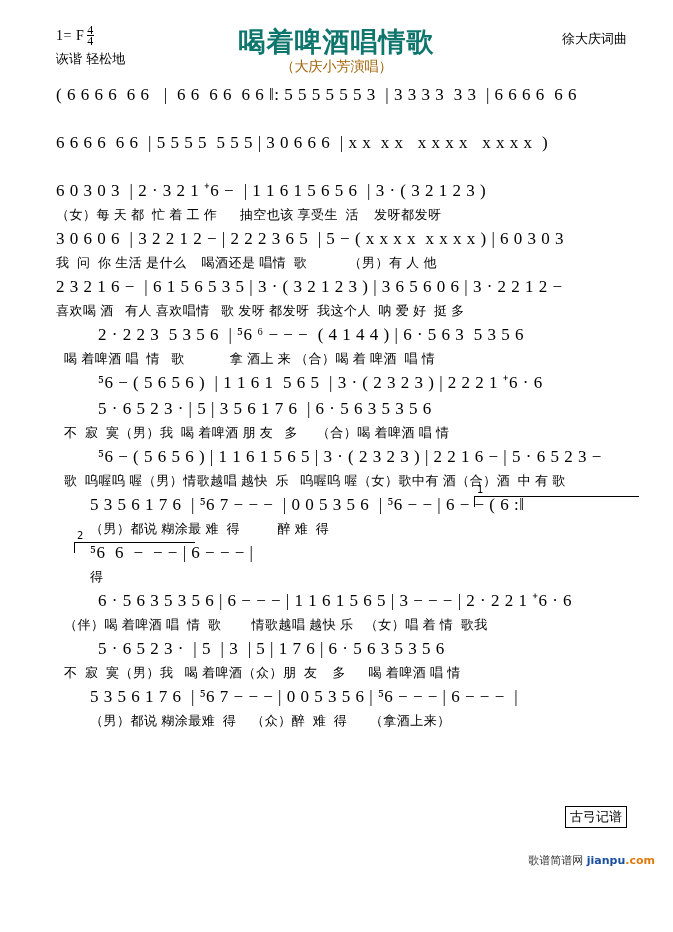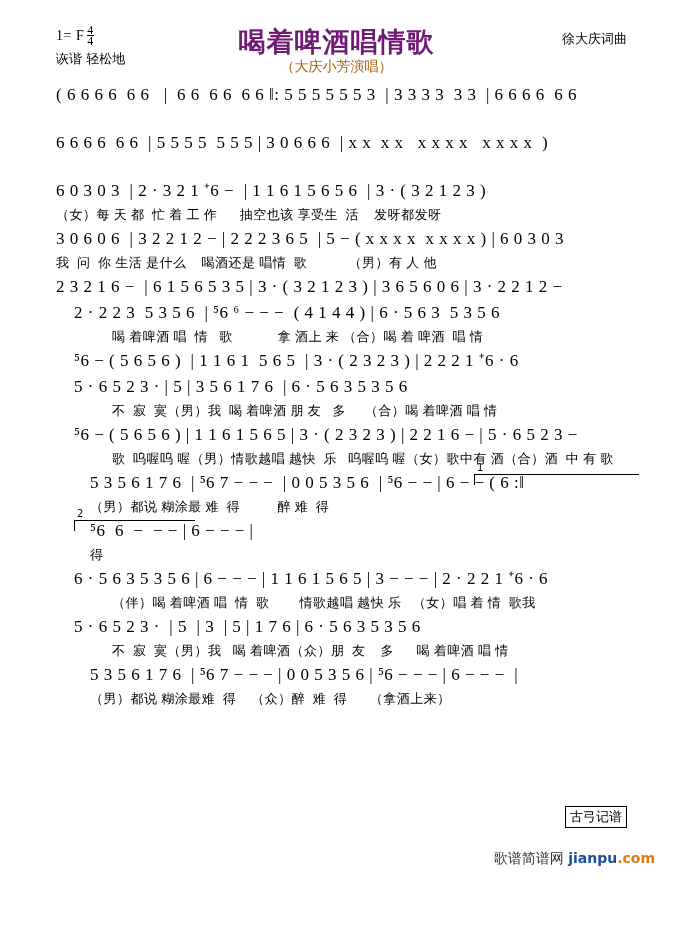--- a/index.html
+++ b/index.html
@@ -53,21 +53,21 @@
     font-family: "DejaVu Sans", sans-serif;
   }
   .title {
     position: absolute;
     left: 0;
     right: 0;
     top: 24px;
     text-align: center;
     font-size: 27px;
     font-weight: bold;
-    color: #701a75;
+    color: #0f766e;
     font-family: "DejaVu Sans", sans-serif;
     letter-spacing: 1px;
   }
   .singer {
     position: absolute;
     left: 0;
     right: 0;
     top: 58px;
     text-align: center;
     font-size: 14px;
@@ -105,22 +105,22 @@
   .lyric-row {
     font-family: Liberation Serif, serif;
     font-size: 13px;
     letter-spacing: 0.5px;
     white-space: pre;
     padding-left: 56px;
     height: 22px;
     line-height: 22px;
     overflow: hidden;
   }
-  .notes-row.indent2 { padding-left: 74px; }
-  .lyric-row.indent2 { padding-left: 112px; }
+  .notes-row.indent2 { padding-left: 98px; }
+  .lyric-row.indent2 { padding-left: 64px; }
   .notes-row.indent3 { padding-left: 90px; }
   .lyric-row.indent3 { padding-left: 90px; }
   
   .ending {
     position: absolute;
     border-left: 1.5px solid #000;
     border-top: 1.5px solid #000;
     height: 10px;
   }
   .ending span {
@@ -137,21 +137,21 @@
     bottom: 48px;
     font-size: 13px;
     font-family: "DejaVu Sans", sans-serif;
     border: 1px solid #000;
     padding: 1px 4px;
   }
   .watermark {
     position: absolute;
     right: 18px;
     bottom: 8px;
-    font-size: 14px;
+    font-size: 11px;
     font-family: "DejaVu Sans", sans-serif;
     color: #333;
   }
   .watermark .blue { color: #1a4fa0; font-weight: bold; }
   .watermark .orange { color: #e07b10; font-weight: bold; }
 </style>
 </head>
 <body>
 
 <div class="sheet">
@@ -183,20 +183,21 @@
       <div class="lyric-row">（女）每 天 都  忙 着 工 作      抽空也该 享受生  活    发呀都发呀</div>
     </div>
 
     <div class="system">
       <div class="notes-row">3 0 6 0 6  | 3 2 2 1 2 − | 2 2 2 3 6 5  | 5 − ( x x x x  x x x x ) | 6 0 3 0 3</div>
       <div class="lyric-row">我  问  你 生活 是什么    喝酒还是 唱情  歌           （男）有 人 他</div>
     </div>
 
     <div class="system">
       <div class="notes-row">2 3 2 1 6 −  | 6 1 5 6 5 3 5 | 3 · ( 3 2 1 2 3 ) | 3 6 5 6 0 6 | 3 · 2 2 1 2 −</div>
+      <div class="lyric-row">喜欢喝 酒   有人 喜欢唱情   歌 发呀 都发呀  我这个人  呐 爱 好  挺 多</div>
     </div>
 
     <div class="system">
       <div class="notes-row indent2">2 · 2 2 3  5 3 5 6  | ⁵6 ⁶ − − −  ( 4 1 4 4 ) | 6 · 5 6 3  5 3 5 6</div>
       <div class="lyric-row indent2">喝 着啤酒 唱  情   歌            拿 酒上 来 （合）喝 着 啤酒  唱 情</div>
     </div>
 
     <div class="system">
       <div class="notes-row indent2">⁵6 − ( 5 6 5 6 )  | 1 1 6 1  5 6 5  | 3 · ( 2 3 2 3 ) | 2 2 2 1 ⁺6 · 6</div>
     </div>

